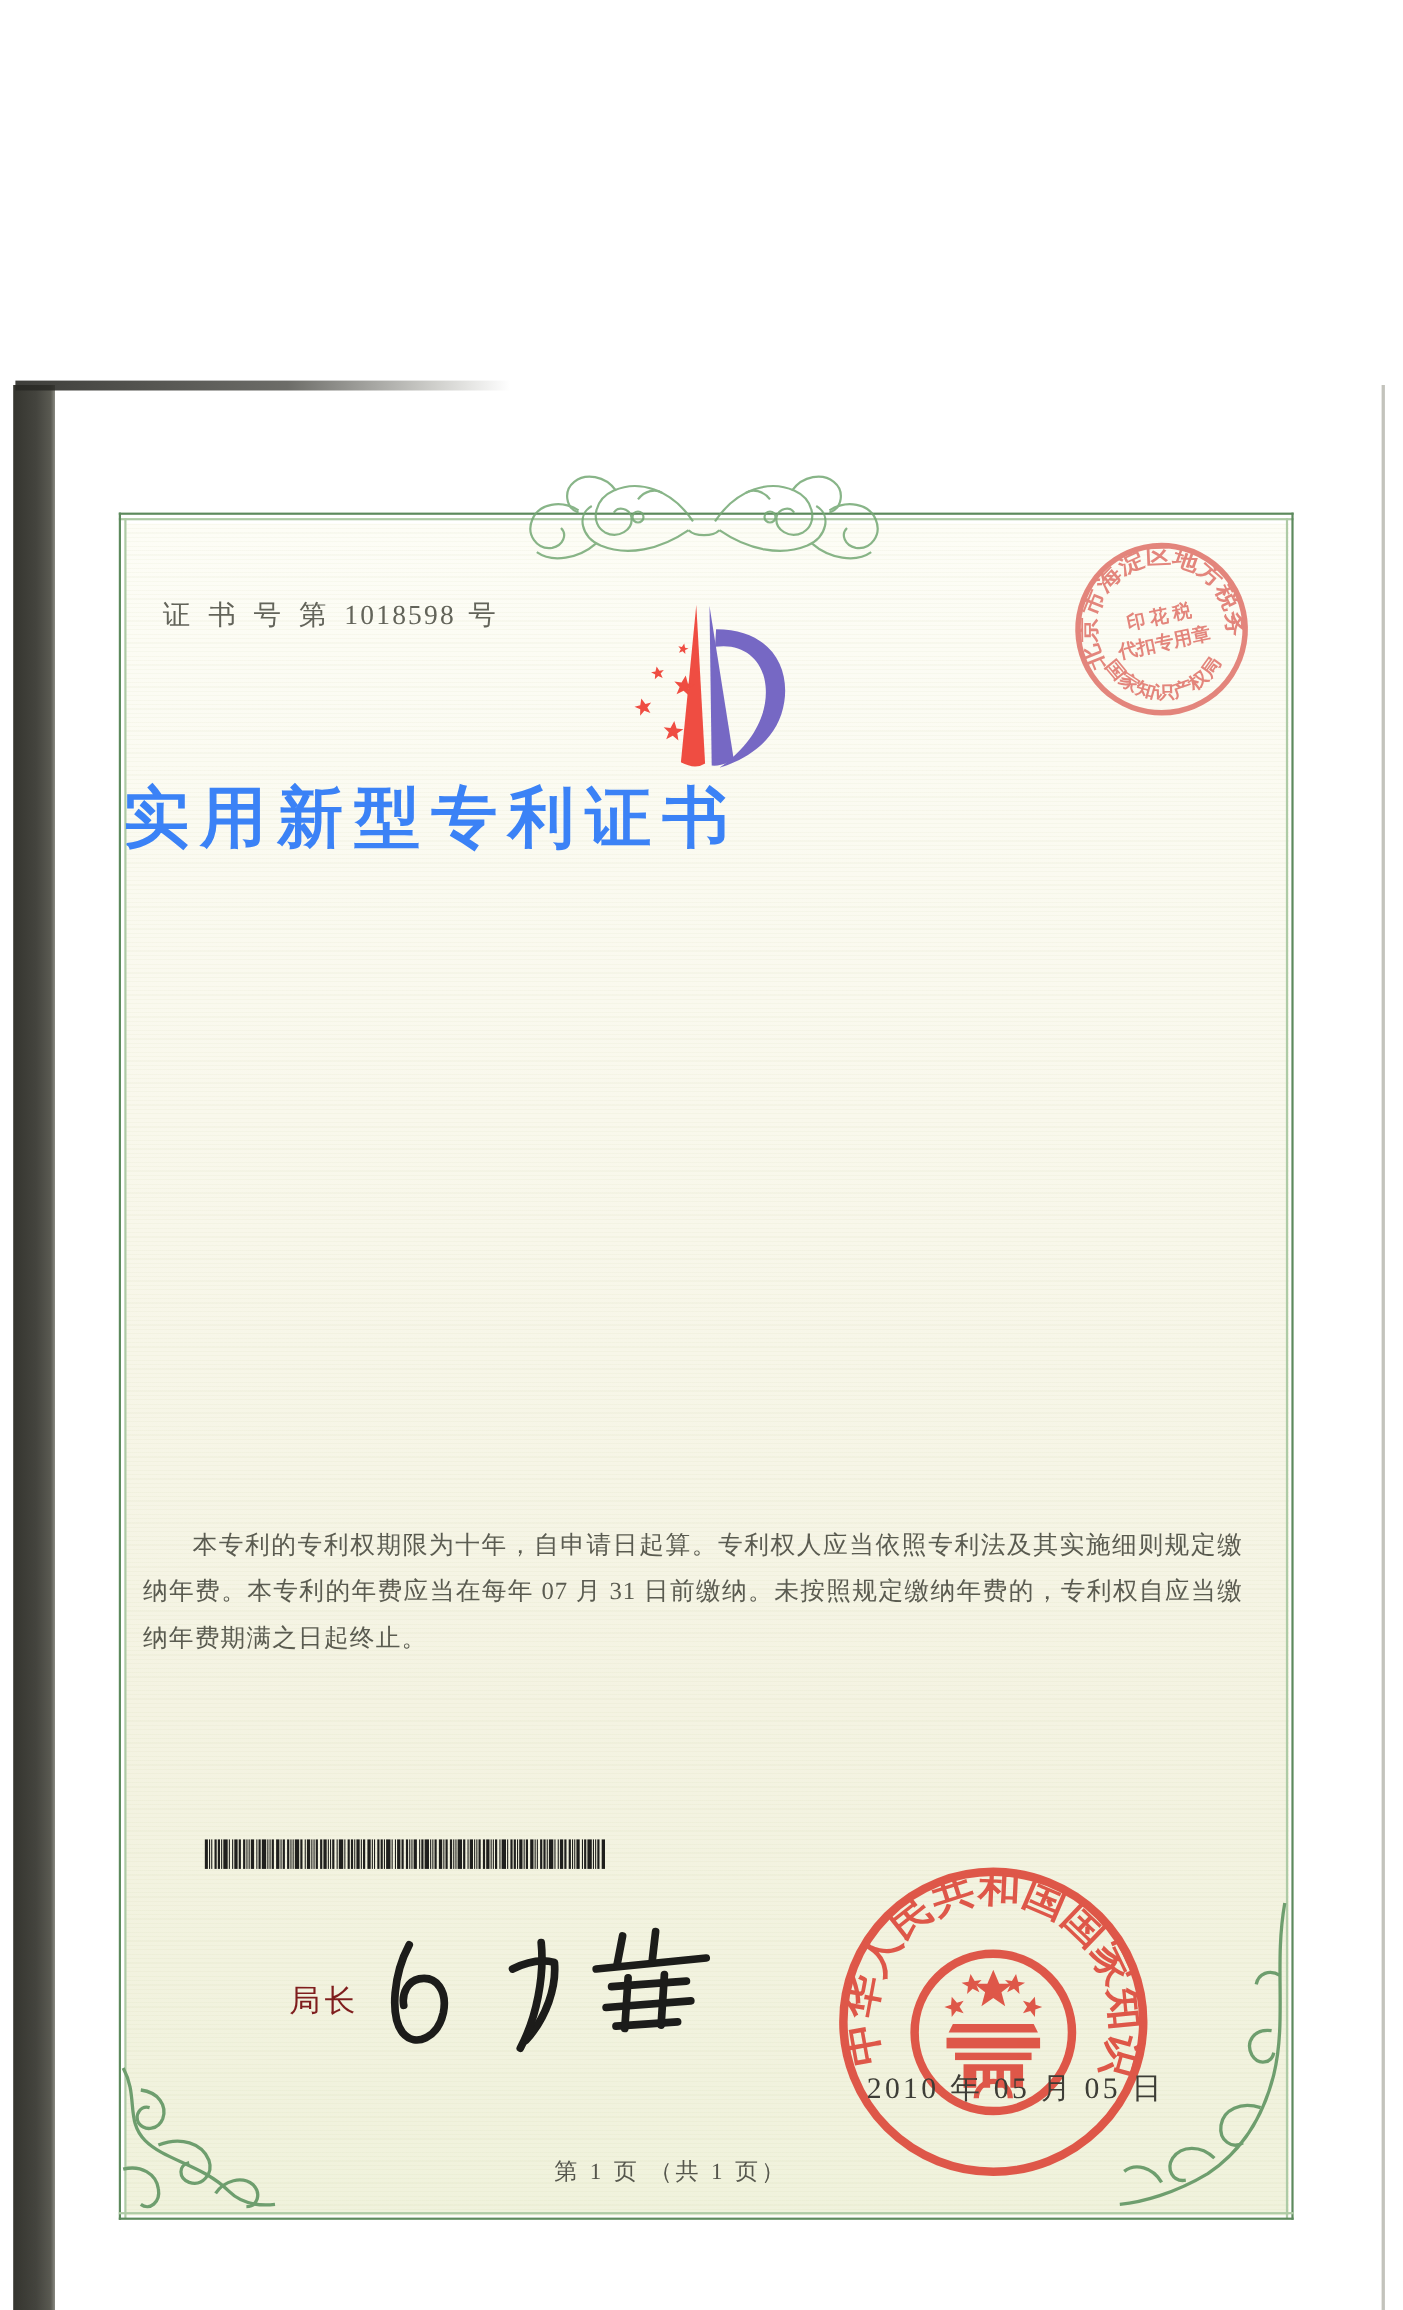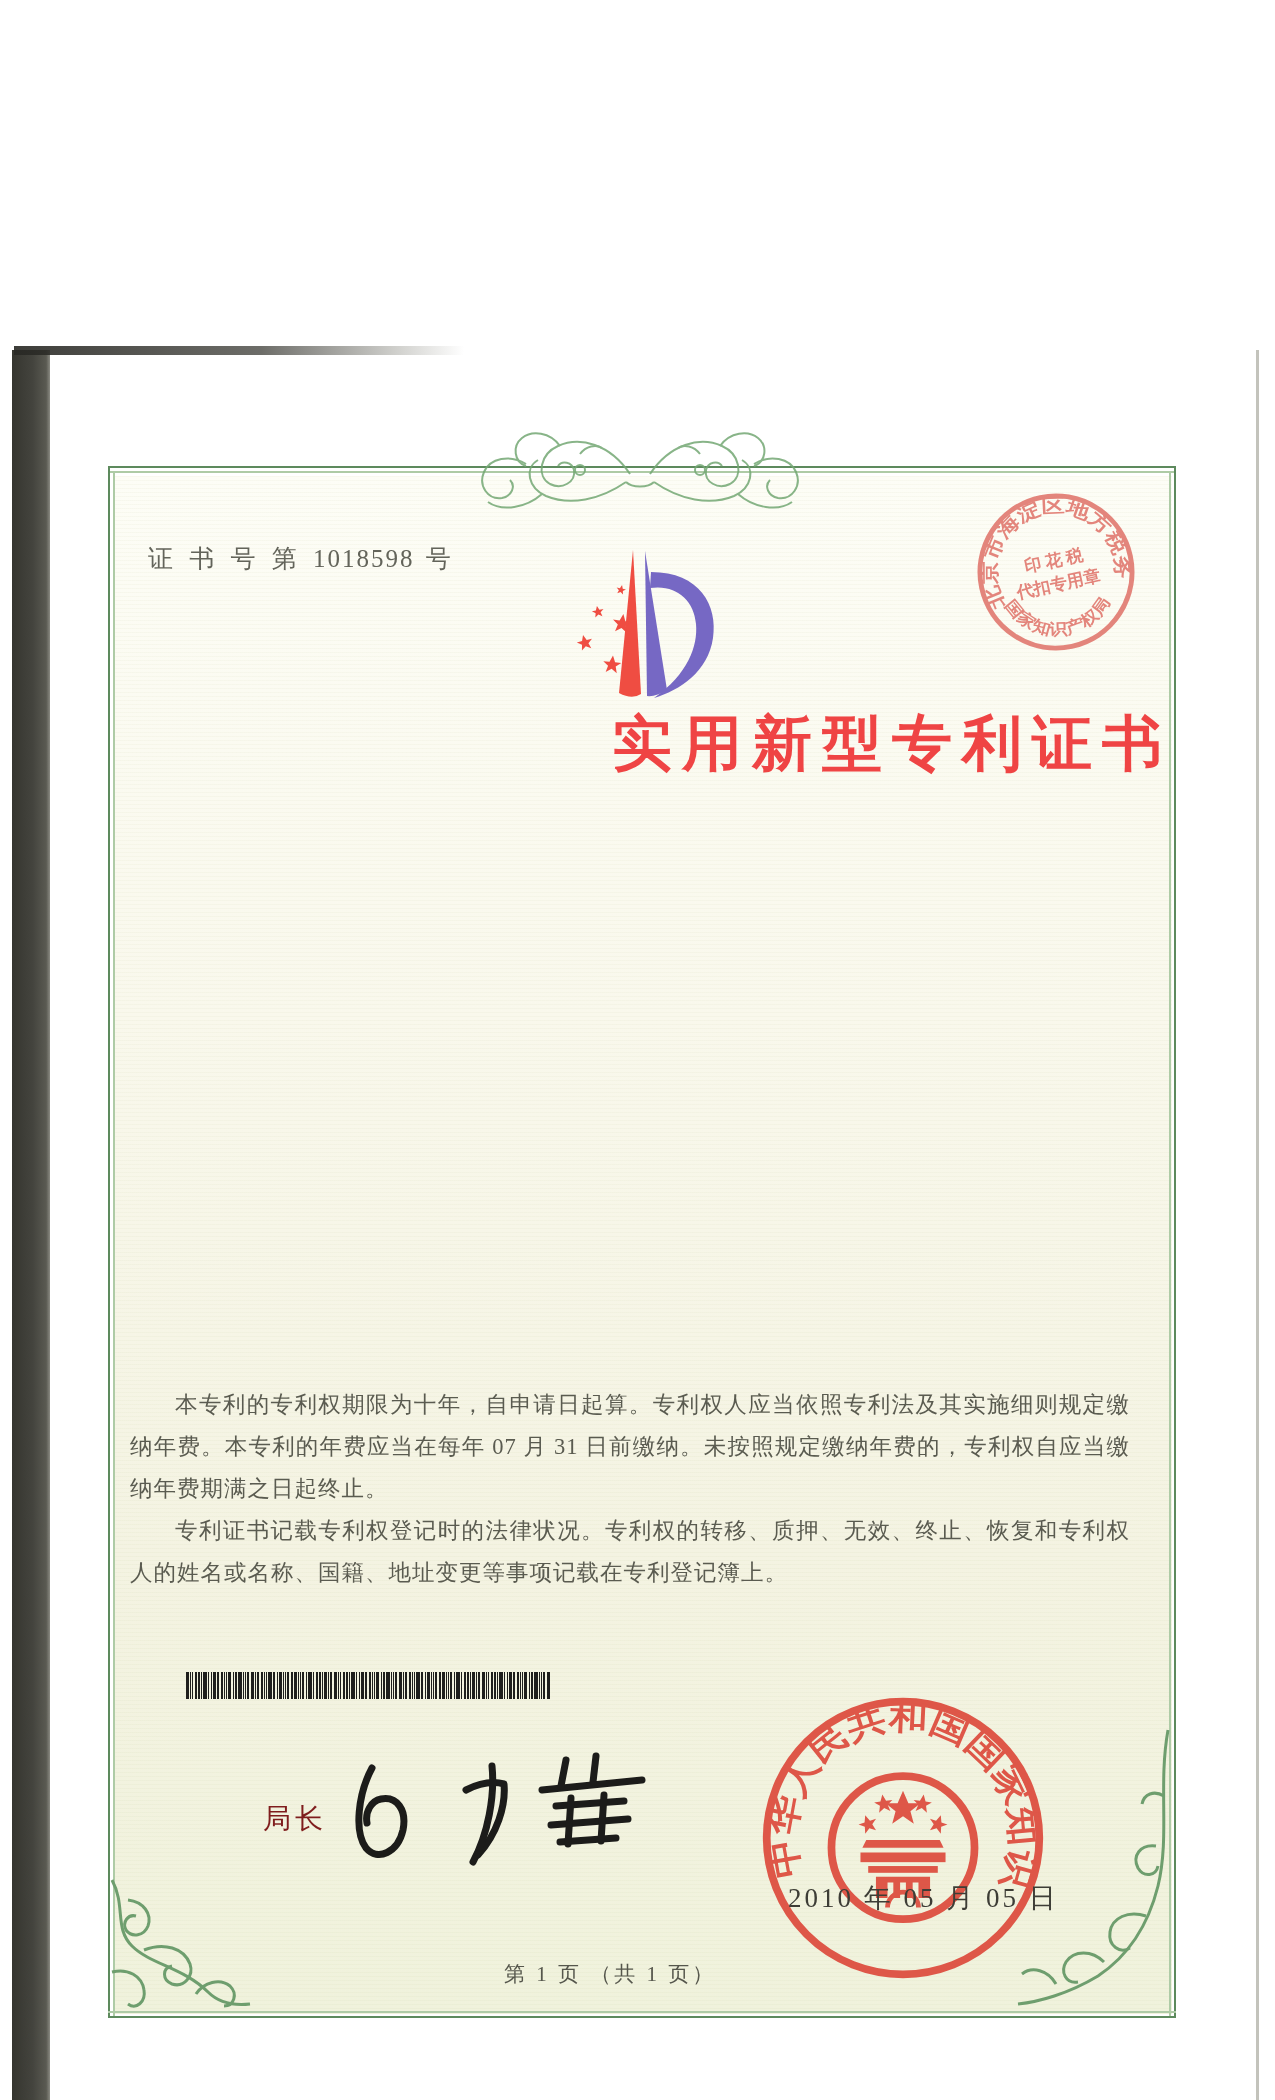--- a/index.html
+++ b/index.html
@@ -44,22 +44,22 @@
   .ornament { z-index:4; }
 
   
   .cert-no {
     left:148px; top:542px; z-index:5;
     font-size:25px; letter-spacing:5px; color:#63645a;
   }
   .cert-no .digits { letter-spacing:2px; }
 
   .title {
-    left:112px; top:704px; width:1060px; text-align:right; z-index:5;
-    font-size:60px; font-weight:bold; letter-spacing:10px; color:#ef4444;
+    left:112px; top:704px; width:1060px; text-align:left; z-index:5;
+    font-size:60px; font-weight:bold; letter-spacing:10px; color:#3b82f6;
   }
 
   .fields { z-index:5; }
   .field-row {
     position:absolute; left:165px; width:900px;
     font-size:24px; color:#5b5c51; letter-spacing:2px; white-space:nowrap;
   }
   .field-row .lbl { display:inline-block; min-width:268px; }
   .field-row .val { display:inline-block; }
 
@@ -213,21 +213,20 @@
     <span class="val">西安方元明科技发展有限公司</span>
   </div>
   <div class="field-row" style="top:1326px;">
     <span class="lbl">授权公告日:</span>
     <span class="val">2010 年 05 月 05 日</span>
   </div>
 </div>
 
 <div class="abs paragraphs">
   <p>本专利的专利权期限为十年，自申请日起算。专利权人应当依照专利法及其实施细则规定缴纳年费。本专利的年费应当在每年 07 月 31 日前缴纳。未按照规定缴纳年费的，专利权自应当缴纳年费期满之日起终止。</p>
-  <p>专利证书记载专利权登记时的法律状况。专利权的转移、质押、无效、终止、恢复和专利权人的姓名或名称、国籍、地址变更等事项记载在专利登记簿上。</p>
 </div>
 
 <div class="abs barcode"><i style="width:3px;background:#1f1f1d;margin-right:1px;"></i><i style="width:1px;background:#1f1f1d;margin-right:1px;"></i><i style="width:1px;background:#1f1f1d;margin-right:2px;"></i><i style="width:2px;background:#1f1f1d;margin-right:1px;"></i><i style="width:2px;background:#1f1f1d;margin-right:1px;"></i><i style="width:1px;background:#1f1f1d;margin-right:1px;"></i><i style="width:4px;background:#1f1f1d;margin-right:1px;"></i><i style="width:1px;background:#1f1f1d;margin-right:2px;"></i><i style="width:1px;background:#1f1f1d;margin-right:1px;"></i><i style="width:3px;background:#1f1f1d;margin-right:1px;"></i><i style="width:2px;background:#1f1f1d;margin-right:2px;"></i><i style="width:2px;background:#1f1f1d;margin-right:1px;"></i><i style="width:1px;background:#1f1f1d;margin-right:1px;"></i><i style="width:1px;background:#1f1f1d;margin-right:1px;"></i><i style="width:3px;background:#1f1f1d;margin-right:2px;"></i><i style="width:1px;background:#1f1f1d;margin-right:1px;"></i><i style="width:2px;background:#1f1f1d;margin-right:1px;"></i><i style="width:4px;background:#1f1f1d;margin-right:1px;"></i><i style="width:1px;background:#1f1f1d;margin-right:1px;"></i><i style="width:1px;background:#1f1f1d;margin-right:1px;"></i><i style="width:2px;background:#1f1f1d;margin-right:2px;"></i><i style="width:3px;background:#1f1f1d;margin-right:1px;"></i><i style="width:1px;background:#1f1f1d;margin-right:1px;"></i><i style="width:2px;background:#1f1f1d;margin-right:2px;"></i><i style="width:2px;background:#1f1f1d;margin-right:1px;"></i><i style="width:1px;background:#1f1f1d;margin-right:1px;"></i><i style="width:1px;background:#1f1f1d;margin-right:1px;"></i><i style="width:4px;background:#1f1f1d;margin-right:1px;"></i><i style="width:2px;background:#1f1f1d;margin-right:2px;"></i><i style="width:1px;background:#1f1f1d;margin-right:1px;"></i><i style="width:3px;background:#1f1f1d;margin-right:1px;"></i><i style="width:1px;background:#1f1f1d;margin-right:1px;"></i><i style="width:1px;background:#1f1f1d;margin-right:1px;"></i><i style="width:2px;background:#1f1f1d;margin-right:2px;"></i><i style="width:2px;background:#1f1f1d;margin-right:1px;"></i><i style="width:3px;background:#1f1f1d;margin-right:1px;"></i><i style="width:1px;background:#1f1f1d;margin-right:1px;"></i><i style="width:1px;background:#1f1f1d;margin-right:1px;"></i><i style="width:2px;background:#1f1f1d;margin-right:2px;"></i><i style="width:1px;background:#1f1f1d;margin-right:1px;"></i><i style="width:4px;background:#1f1f1d;margin-right:1px;"></i><i style="width:1px;background:#1f1f1d;margin-right:2px;"></i><i style="width:2px;background:#1f1f1d;margin-right:1px;"></i><i style="width:2px;background:#1f1f1d;margin-right:1px;"></i><i style="width:1px;background:#1f1f1d;margin-right:1px;"></i><i style="width:3px;background:#1f1f1d;margin-right:1px;"></i><i style="width:1px;background:#1f1f1d;margin-right:1px;"></i><i style="width:2px;background:#1f1f1d;margin-right:2px;"></i><i style="width:3px;background:#1f1f1d;margin-right:1px;"></i><i style="width:1px;background:#1f1f1d;margin-right:1px;"></i><i style="width:1px;background:#1f1f1d;margin-right:2px;"></i><i style="width:2px;background:#1f1f1d;margin-right:1px;"></i><i style="width:2px;background:#1f1f1d;margin-right:1px;"></i><i style="width:1px;background:#1f1f1d;margin-right:1px;"></i><i style="width:4px;background:#1f1f1d;margin-right:1px;"></i><i style="width:1px;background:#1f1f1d;margin-right:2px;"></i><i style="width:1px;background:#1f1f1d;margin-right:1px;"></i><i style="width:3px;background:#1f1f1d;margin-right:1px;"></i><i style="width:2px;background:#1f1f1d;margin-right:2px;"></i><i style="width:2px;background:#1f1f1d;margin-right:1px;"></i><i style="width:1px;background:#1f1f1d;margin-right:1px;"></i><i style="width:1px;background:#1f1f1d;margin-right:1px;"></i><i style="width:3px;background:#1f1f1d;margin-right:2px;"></i><i style="width:1px;background:#1f1f1d;margin-right:1px;"></i><i style="width:2px;background:#1f1f1d;margin-right:1px;"></i><i style="width:4px;background:#1f1f1d;margin-right:1px;"></i><i style="width:1px;background:#1f1f1d;margin-right:1px;"></i><i style="width:1px;background:#1f1f1d;margin-right:1px;"></i><i style="width:2px;background:#1f1f1d;margin-right:2px;"></i><i style="width:3px;background:#1f1f1d;margin-right:1px;"></i><i style="width:1px;background:#1f1f1d;margin-right:1px;"></i><i style="width:2px;background:#1f1f1d;margin-right:2px;"></i><i style="width:2px;background:#1f1f1d;margin-right:1px;"></i><i style="width:1px;background:#1f1f1d;margin-right:1px;"></i><i style="width:1px;background:#1f1f1d;margin-right:1px;"></i><i style="width:4px;background:#1f1f1d;margin-right:1px;"></i><i style="width:2px;background:#1f1f1d;margin-right:2px;"></i><i style="width:1px;background:#1f1f1d;margin-right:1px;"></i><i style="width:3px;background:#1f1f1d;margin-right:1px;"></i><i style="width:1px;background:#1f1f1d;margin-right:1px;"></i><i style="width:1px;background:#1f1f1d;margin-right:1px;"></i><i style="width:2px;background:#1f1f1d;margin-right:2px;"></i><i style="width:2px;background:#1f1f1d;margin-right:1px;"></i><i style="width:3px;background:#1f1f1d;margin-right:1px;"></i><i style="width:1px;background:#1f1f1d;margin-right:1px;"></i><i style="width:1px;background:#1f1f1d;margin-right:1px;"></i><i style="width:2px;background:#1f1f1d;margin-right:2px;"></i><i style="width:1px;background:#1f1f1d;margin-right:1px;"></i><i style="width:4px;background:#1f1f1d;margin-right:1px;"></i><i style="width:1px;background:#1f1f1d;margin-right:2px;"></i><i style="width:2px;background:#1f1f1d;margin-right:1px;"></i><i style="width:2px;background:#1f1f1d;margin-right:1px;"></i><i style="width:1px;background:#1f1f1d;margin-right:1px;"></i><i style="width:3px;background:#1f1f1d;margin-right:1px;"></i><i style="width:1px;background:#1f1f1d;margin-right:1px;"></i><i style="width:2px;background:#1f1f1d;margin-right:2px;"></i><i style="width:3px;background:#1f1f1d;margin-right:1px;"></i><i style="width:1px;background:#1f1f1d;margin-right:1px;"></i><i style="width:1px;background:#1f1f1d;margin-right:2px;"></i><i style="width:2px;background:#1f1f1d;margin-right:1px;"></i><i style="width:2px;background:#1f1f1d;margin-right:1px;"></i><i style="width:1px;background:#1f1f1d;margin-right:1px;"></i><i style="width:4px;background:#1f1f1d;margin-right:1px;"></i><i style="width:1px;background:#1f1f1d;margin-right:2px;"></i><i style="width:1px;background:#1f1f1d;margin-right:1px;"></i><i style="width:3px;background:#1f1f1d;margin-right:1px;"></i><i style="width:2px;background:#1f1f1d;margin-right:2px;"></i><i style="width:2px;background:#1f1f1d;margin-right:1px;"></i><i style="width:1px;background:#1f1f1d;margin-right:1px;"></i><i style="width:1px;background:#1f1f1d;margin-right:1px;"></i><i style="width:3px;background:#1f1f1d;margin-right:2px;"></i><i style="width:1px;background:#1f1f1d;margin-right:1px;"></i><i style="width:2px;background:#1f1f1d;margin-right:1px;"></i><i style="width:4px;background:#1f1f1d;margin-right:1px;"></i><i style="width:1px;background:#1f1f1d;margin-right:1px;"></i><i style="width:1px;background:#1f1f1d;margin-right:1px;"></i><i style="width:2px;background:#1f1f1d;margin-right:2px;"></i><i style="width:3px;background:#1f1f1d;margin-right:1px;"></i></div>
 
 <div class="abs commissioner-label">局长</div>
 
 <svg class="abs signature" width="330" height="130" viewBox="0 0 330 130" aria-label="田力普">
   <g fill="none" stroke="#1c1c1a" stroke-width="7" stroke-linecap="round" stroke-linejoin="round">
     <path d="M42,20 C28,46 24,84 36,100 C48,114 68,104 73,82 C77,62 67,48 51,51 C41,53 35,64 37,75"></path>
     <path d="M136,42 C150,35 163,33 174,36 C176,58 167,86 148,107"></path>

